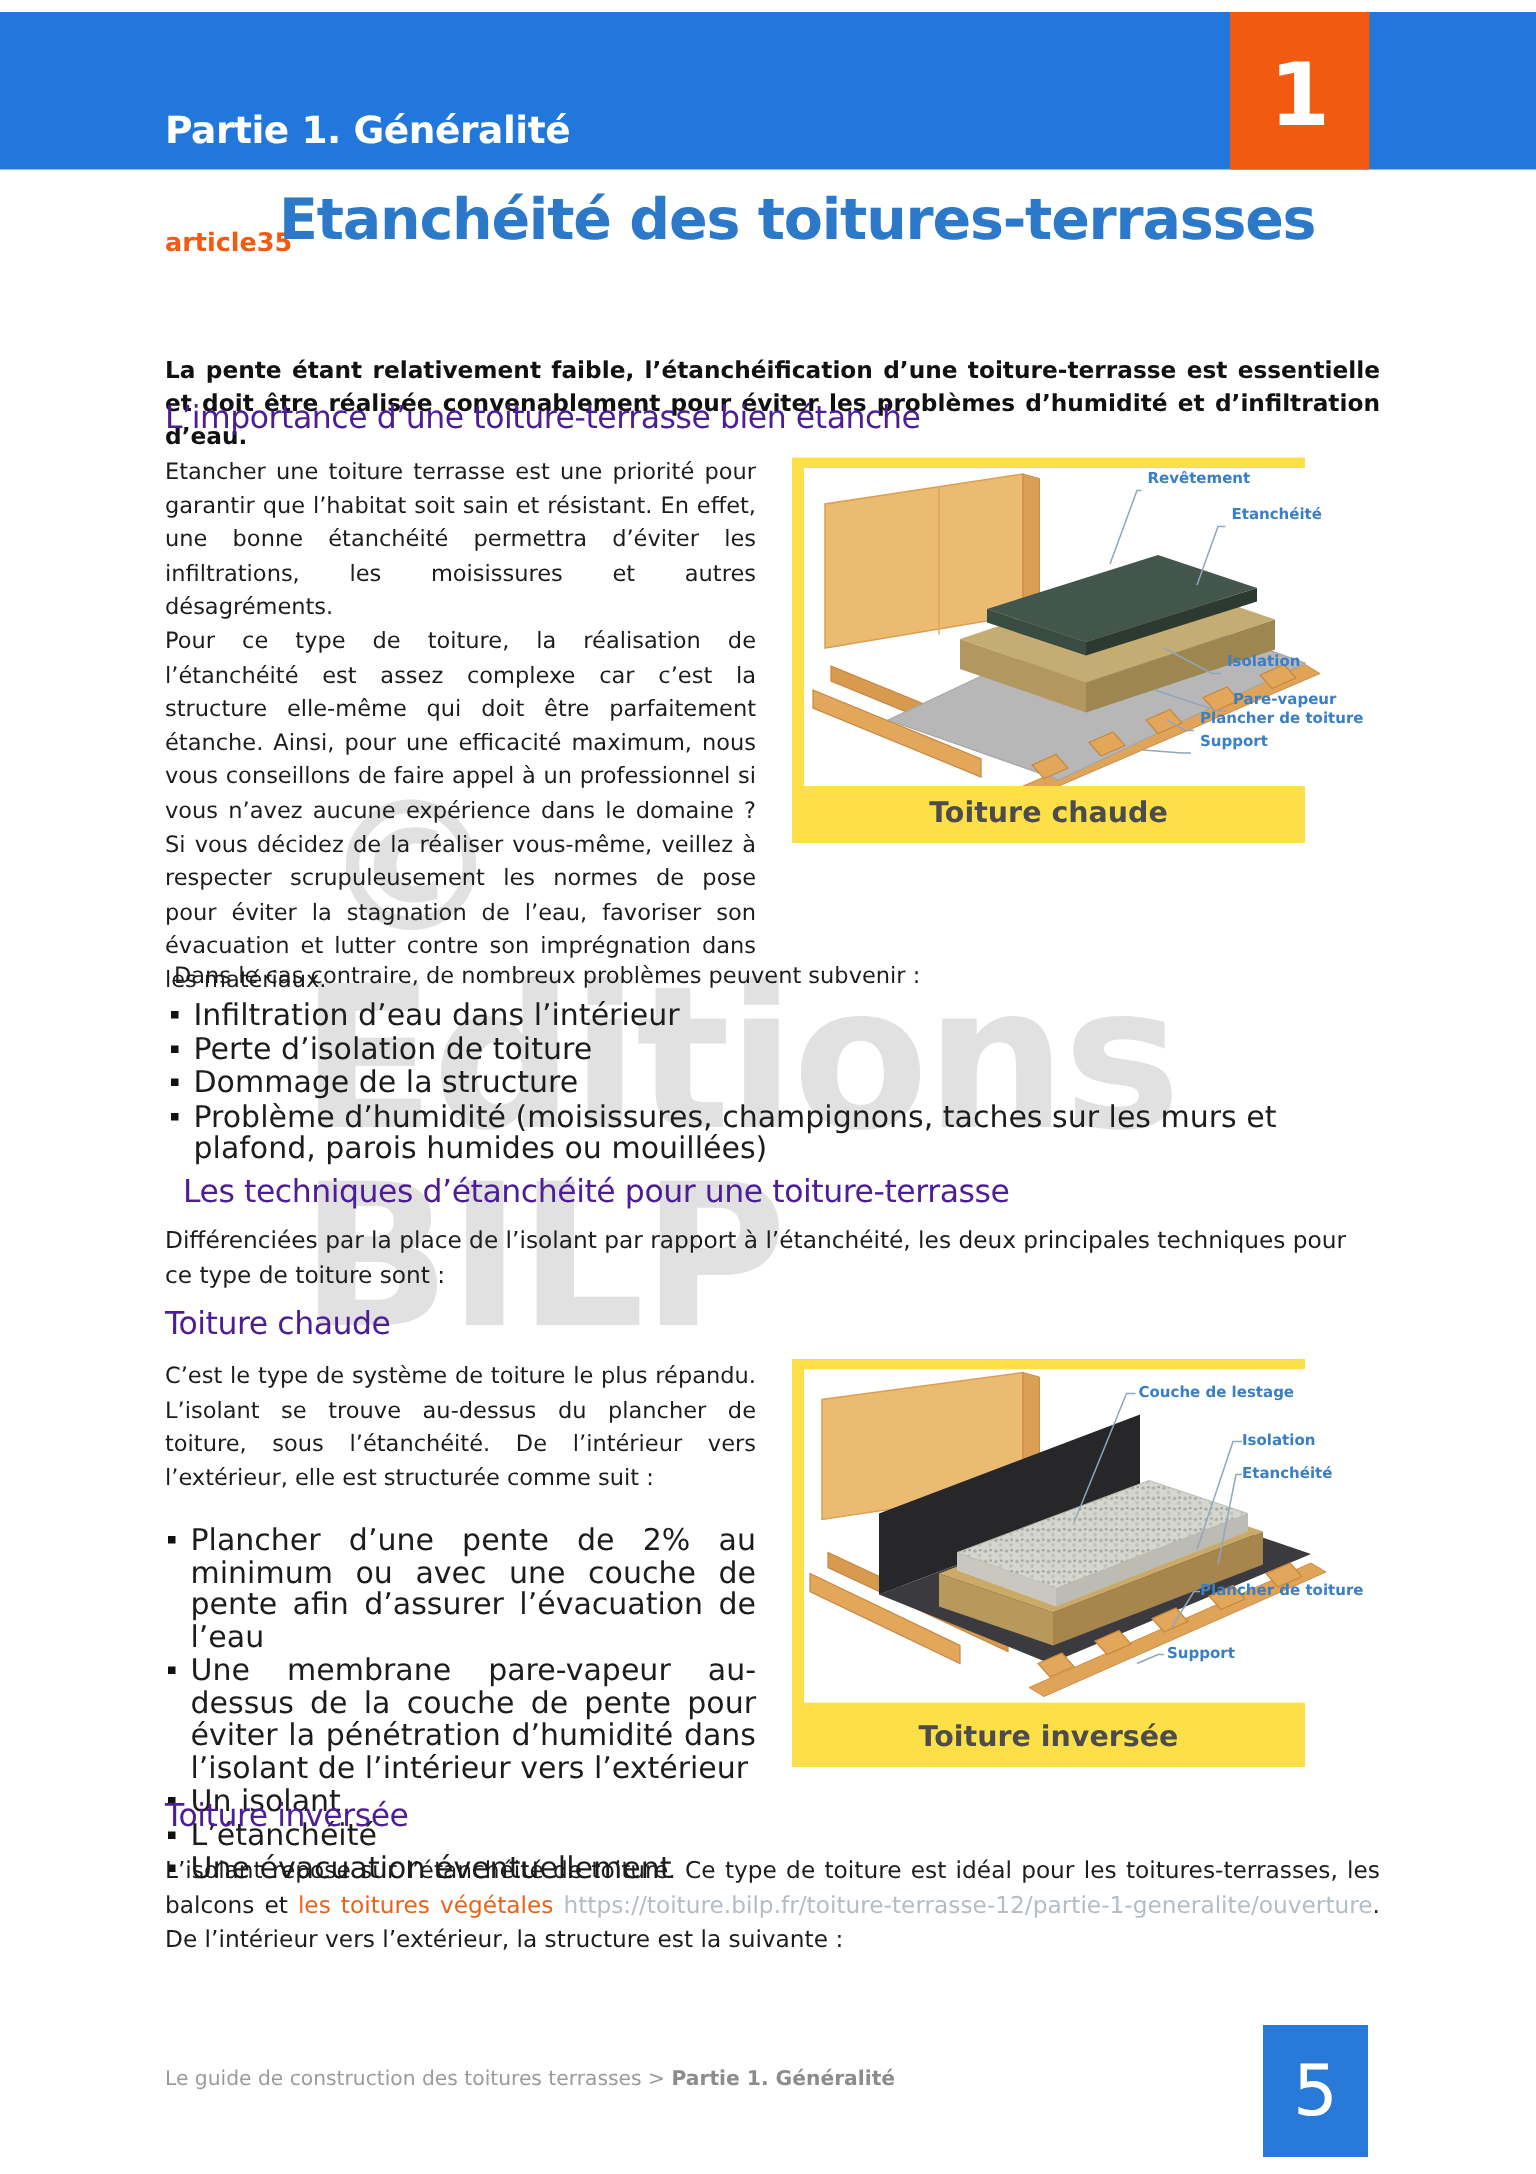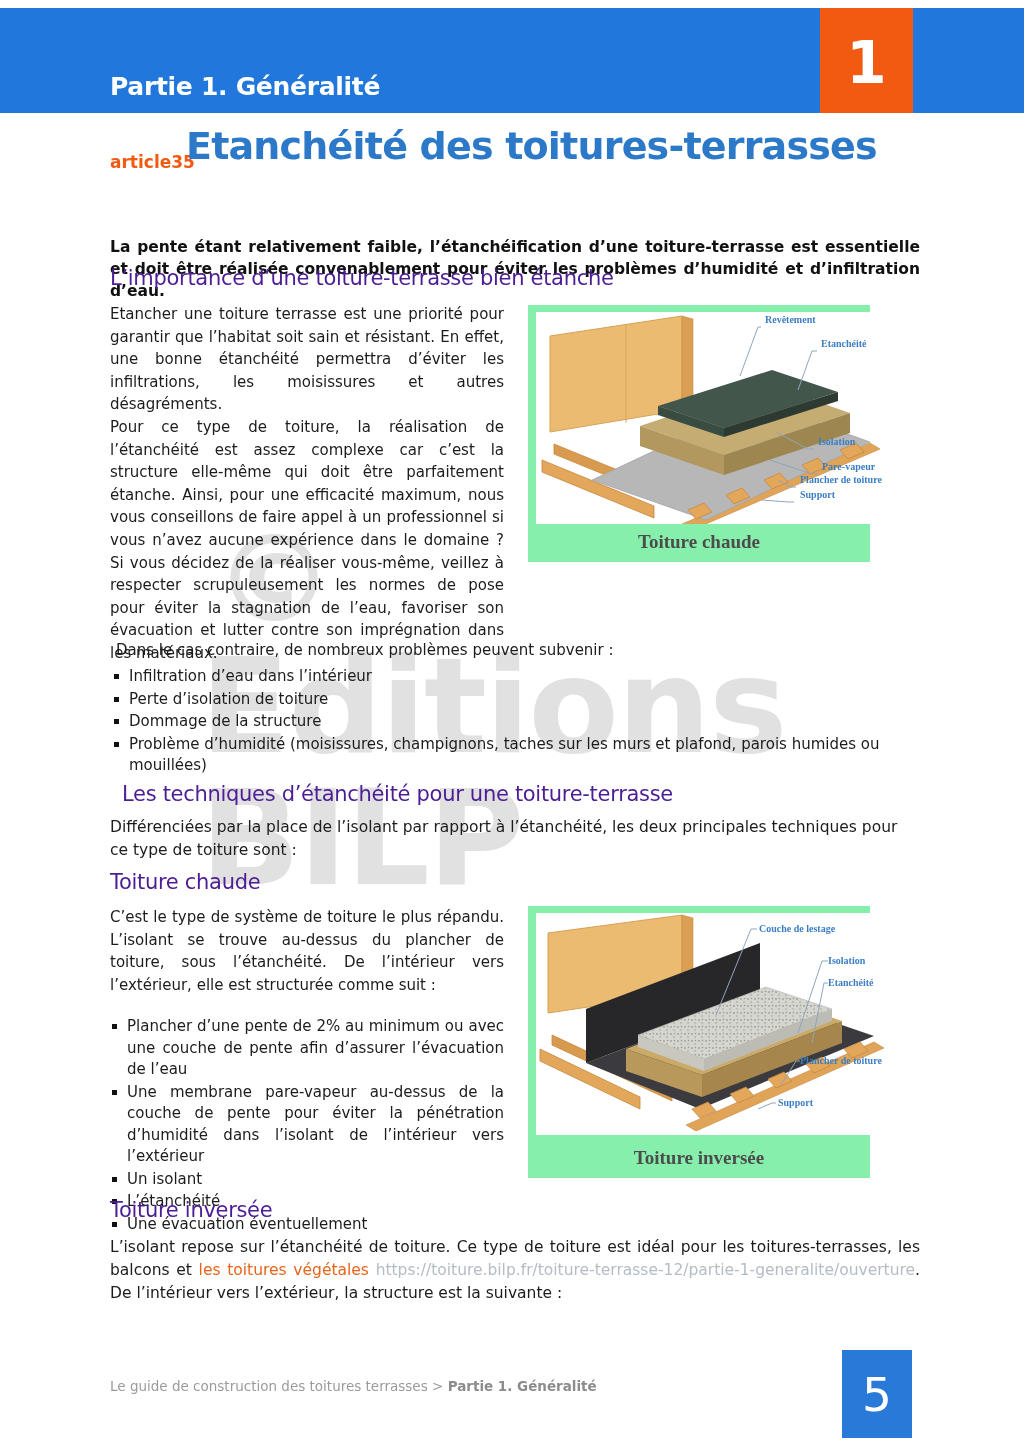--- a/index.html
+++ b/index.html
@@ -24,27 +24,27 @@
   .intro{position:absolute;left:110px;top:188px;width:810px;font-size:15.5px;font-weight:bold;
          color:#111111;line-height:22px;text-align:justify;margin-top:48px;}
   
   .h2{position:absolute;color:#4c1d95;font-size:21px;font-weight:normal;letter-spacing:-0.3px;white-space:nowrap;}
   
   .body-col{position:absolute;left:110px;width:394px;font-size:15px;line-height:22.6px;text-align:justify;}
   .body-col p{margin:0;}
   .wide-para{position:absolute;left:110px;width:810px;font-size:15.5px;line-height:23px;}
   
   ul.squares{list-style:none;margin:0;padding:0;}
-  ul.squares li{position:relative;padding-left:17px;margin:0 0 1px 0;line-height:21.5px;font-size:15px;}
+  ul.squares li{position:relative;padding-left:17px;margin:0 0 1px 0;line-height:21.5px;font-size:20px;}
   ul.squares li::before{content:"";position:absolute;left:2px;top:8px;width:5px;height:5px;background:#111;}
   .problems-lead{position:absolute;left:112px;top:637px;font-size:15px;}
   .problems-list{position:absolute;left:112px;top:666px;width:806px;}
   .chaude-list{margin-top:20px !important;}
   
-  .figure{position:absolute;left:528px;width:342px;background:#86efac;font-family:Liberation Serif, serif;}
+  .figure{position:absolute;left:528px;width:342px;background:#fde047;}
   .fig1{top:305px;height:257px;}
   .fig2{top:906px;height:272px;}
   .fig-inner{position:absolute;left:8px;top:7px;background:#ffffff;}
   .fig1 .fig-inner{width:370px;height:212px;}
   .fig2 .fig-inner{width:370px;height:222px;}
   .fig-caption{position:absolute;left:0;bottom:9px;width:100%;text-align:center;
                font-size:19px;font-weight:bold;color:#4c4c4c;}
   .fig-label{position:absolute;color:#3a7ec4;font-size:10px;font-weight:bold;white-space:nowrap;}
   
   .link-orange{color:#e8641a;}

